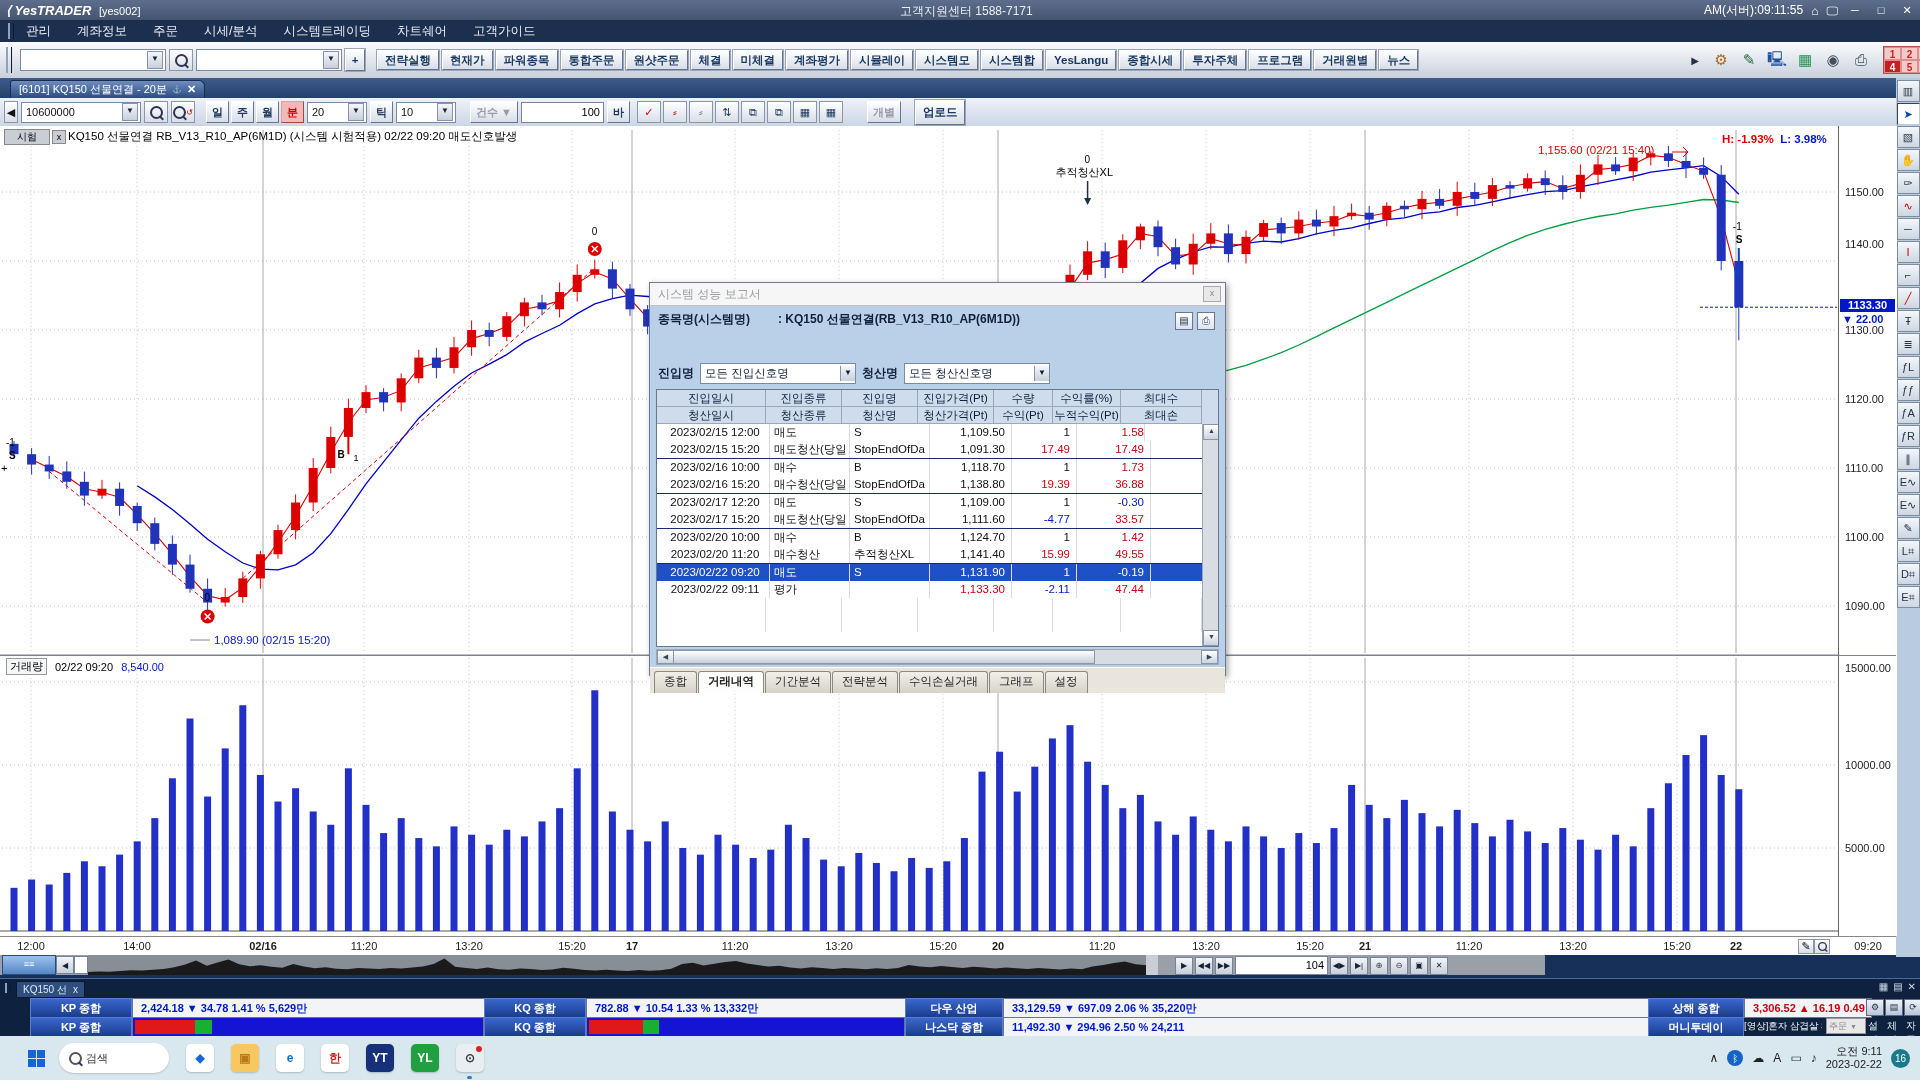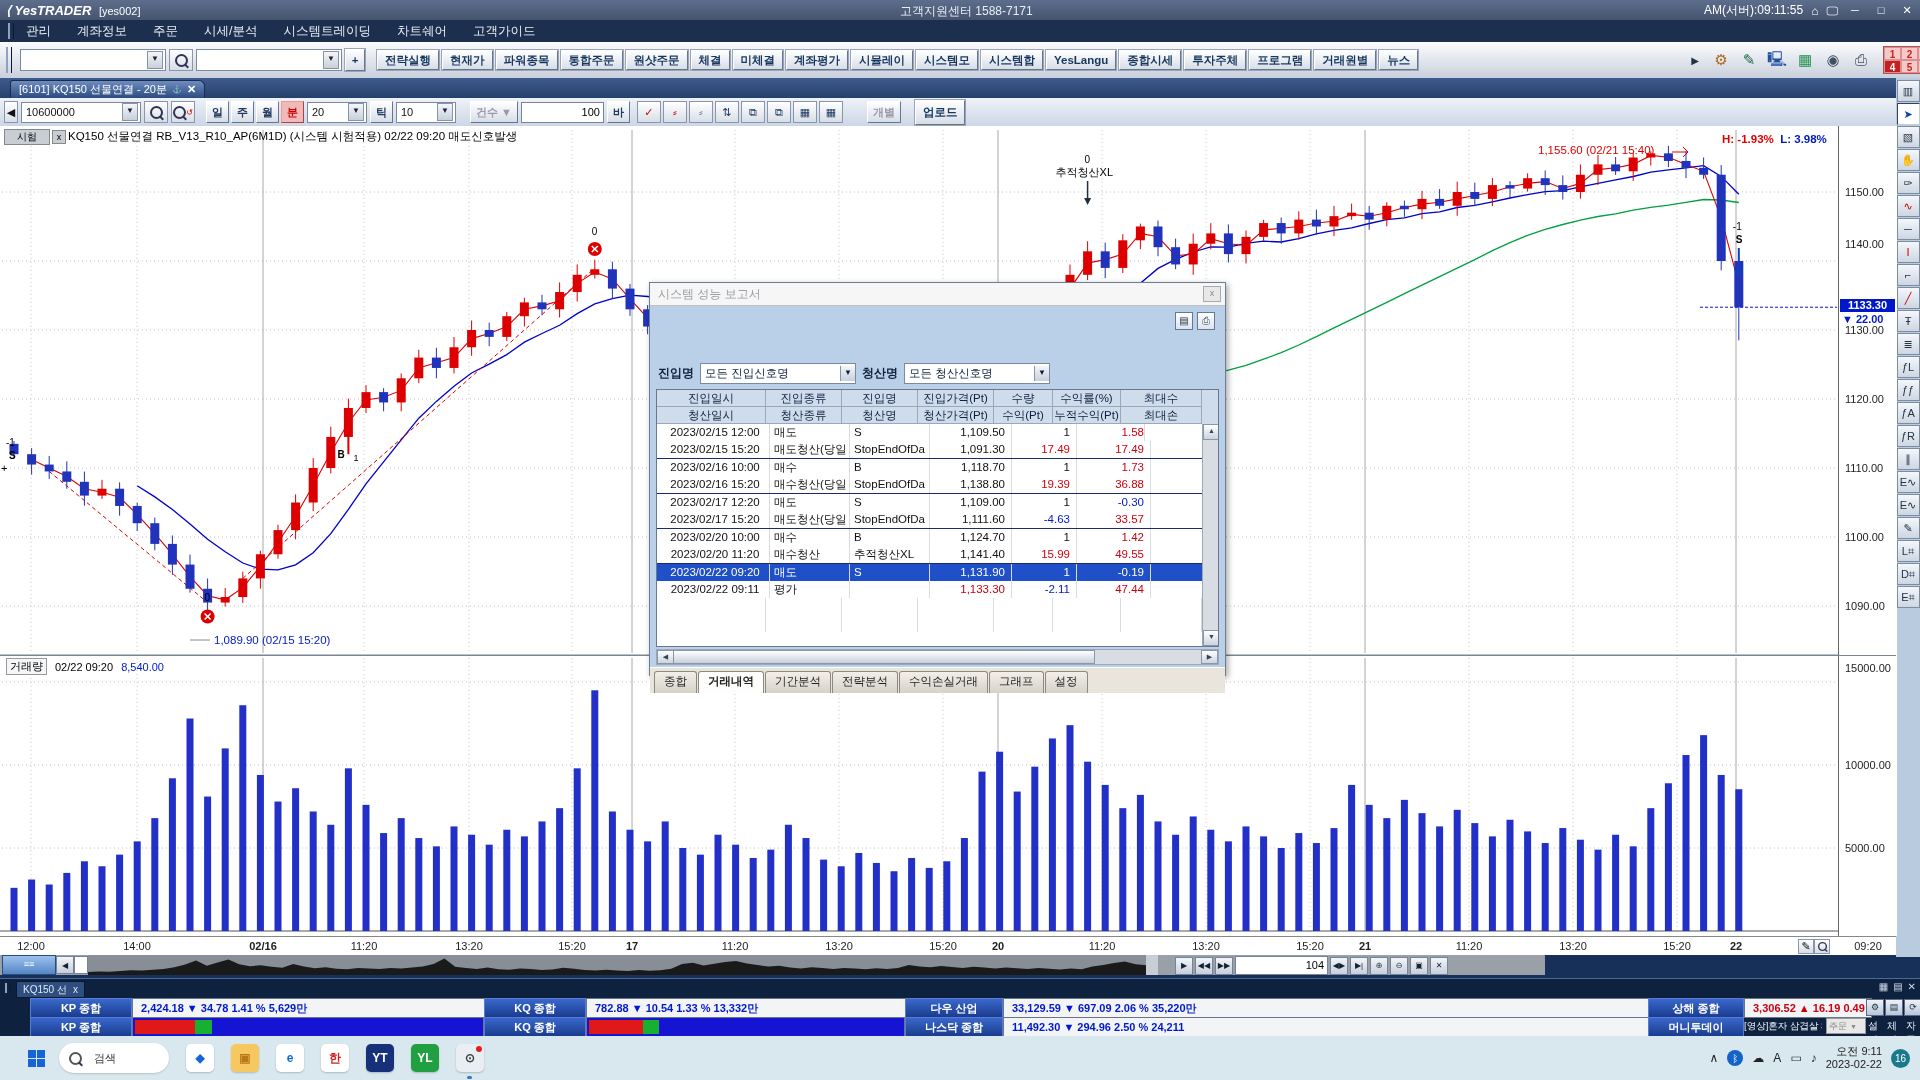--- a/index.html
+++ b/index.html
@@ -95,21 +95,21 @@
   .mbar .r{position:absolute;left:2px;top:2px;bottom:2px;width:17%;background:#e01818;}
   .mbar .g{position:absolute;left:calc(17% + 2px);top:2px;bottom:2px;width:5%;background:#18b030;}
   .news{position:absolute;color:#f2f4f8;font-size:9.5px;line-height:18px;white-space:nowrap;overflow:hidden;}
   .ocombo{position:absolute;height:14px;background:#e8e8e8;border:1px solid #999;color:#888;font-size:9px;display:flex;align-items:center;padding:0 2px;gap:3px;}
   .sideic{width:16px;height:15px;background:linear-gradient(#eef2f8,#b8c6da);border:1px solid #5a6a85;font-size:9px;text-align:center;line-height:14px;color:#234;}
   .sidelab{color:#e8eef6;font-size:10px;width:18px;text-align:center;}
   
   .taskbar{left:0;top:1036px;width:1920px;height:44px;background:#d9e7ef;display:flex;align-items:center;}
   .startgrid{display:grid;grid-template-columns:8px 8px;grid-auto-rows:8px;gap:1px;margin-left:28px;}
   .startgrid div{background:#1565d8;}
-  .searchpill{margin-left:14px;width:100px;height:30px;background:#fff;border-radius:15px;display:flex;align-items:center;gap:12px;padding-left:10px;color:#333;font-size:11px;box-shadow:0 1px 2px rgba(0,0,0,.15);}
+  .searchpill{margin-left:14px;width:100px;height:30px;background:#fff;border-radius:15px;display:flex;align-items:center;gap:4px;padding-left:10px;color:#333;font-size:11px;box-shadow:0 1px 2px rgba(0,0,0,.15);}
   .appic{width:28px;height:28px;border-radius:5px;margin-left:17px;display:flex;align-items:center;justify-content:center;font-weight:bold;font-size:12px;position:relative;box-shadow:0 1px 2px rgba(0,0,0,.2);}
   .appic .dot{position:absolute;bottom:-7px;left:11px;width:5px;height:3px;border-radius:2px;background:#8aa0b0;}
   .tray{position:absolute;right:10px;top:0;height:44px;display:flex;align-items:center;gap:9px;color:#222;font-size:12px;}
   .traytime{text-align:right;font-size:11px;line-height:13px;}
   .badge{width:19px;height:19px;border-radius:50%;background:#1a7a8a;color:#fff;font-size:10px;display:flex;align-items:center;justify-content:center;}
 </style>
 </head>
 <body>
 
 <div id="root">
@@ -752,20 +752,24 @@
       <div class="rt">D⌗</div>
       <div class="rt">E⌗</div>
     </div>
 
   <div class="abs dialog" style="z-index:10">
     <div class="dlg-title">
       <span>시스템 성능 보고서</span>
       <span class="dlg-close">x</span>
     </div>
     <div class="dlg-info">
+      <div class="inforow">
+        <span class="l">종목명(시스템명)</span>
+        <span class="v">: KQ150 선물연결(RB_V13_R10_AP(6M1D))</span>
+      </div>
       <div class="dlg-icons">
         <div class="dlg-ic">▤</div>
         <div class="dlg-ic">⎙</div>
       </div>
     </div>
     <div class="dlg-filter">
       <span>진입명</span>
       <div class="fcombo" style="width:150px">
           <span>모든 진입신호명</span>
           <span class="arr">▼</span>
@@ -841,21 +845,21 @@
             <div class="dcell" style="width: 75px; text-align: right; padding: 0px 6px 0px 0px;">1,109.00</div>
             <div class="dcell" style="width: 58px; text-align: right; padding: 0px 6px 0px 0px;">1</div>
             <div class="dcell" style="width: 67px; text-align: right; padding: 0px 6px 0px 0px; color: rgb(0, 24, 204);">-0.30</div>
             <div class="dcell" style="width: 80px;"></div>
           </div>
           <div class="drow sepb">
             <div class="dcell" style="width: 108px; text-align: center; padding: 0px 0px 0px 4px;">2023/02/17 15:20</div>
             <div class="dcell" style="width: 75px; text-align: left; padding: 0px 0px 0px 4px;">매도청산(당일</div>
             <div class="dcell" style="width: 75px; text-align: left; padding: 0px 0px 0px 4px;">StopEndOfDa</div>
             <div class="dcell" style="width: 75px; text-align: right; padding: 0px 6px 0px 0px;">1,111.60</div>
-            <div class="dcell" style="width: 58px; text-align: right; padding: 0px 6px 0px 0px; color: rgb(0, 24, 204);">-4.63</div>
+            <div class="dcell" style="width: 58px; text-align: right; padding: 0px 6px 0px 0px; color: rgb(0, 24, 204);">-4.77</div>
             <div class="dcell" style="width: 67px; text-align: right; padding: 0px 6px 0px 0px; color: rgb(204, 0, 16);">33.57</div>
             <div class="dcell" style="width: 80px;"></div>
           </div>
           <div class="drow">
             <div class="dcell" style="width: 108px; text-align: center; padding: 0px 0px 0px 4px;">2023/02/20 10:00</div>
             <div class="dcell" style="width: 75px; text-align: left; padding: 0px 0px 0px 4px;">매수</div>
             <div class="dcell" style="width: 75px; text-align: left; padding: 0px 0px 0px 4px;">B</div>
             <div class="dcell" style="width: 75px; text-align: right; padding: 0px 6px 0px 0px;">1,124.70</div>
             <div class="dcell" style="width: 58px; text-align: right; padding: 0px 6px 0px 0px;">1</div>
             <div class="dcell" style="width: 67px; text-align: right; padding: 0px 6px 0px 0px; color: rgb(204, 0, 16);">1.42</div>

